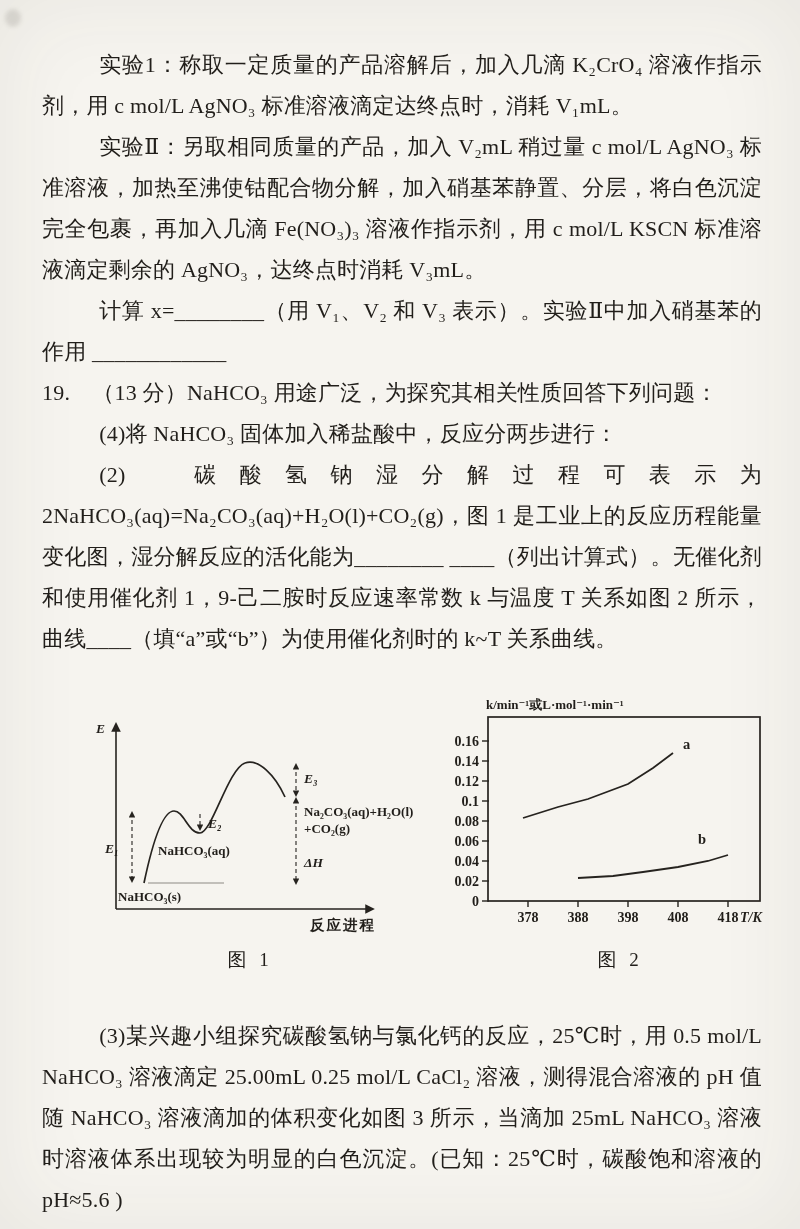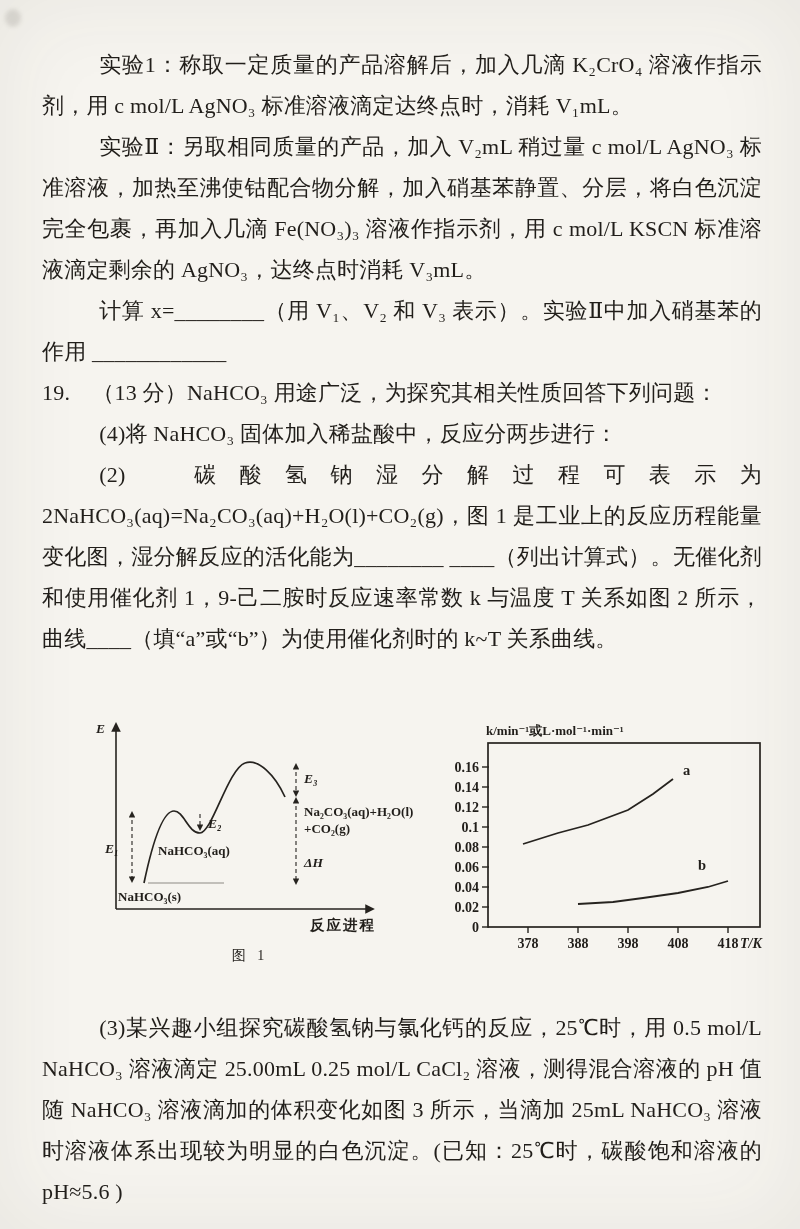--- a/index.html
+++ b/index.html
@@ -29,21 +29,21 @@
   }
   .para.indent { text-indent: 2.6em; }
   .figures {
     display: flex;
     justify-content: space-between;
     align-items: flex-end;
     margin-top: 24px;
     padding: 0 8px 0 20px;
   }
   figure { margin: 12px; text-align: center; }
-  figcaption { font-size: 14px; margin-top: 8px; letter-spacing: 4px; }
+  figcaption { font-size: 19px; margin-top: 8px; letter-spacing: 4px; }
   svg { font-family: "Liberation Serif", "DejaVu Serif", serif; overflow: visible; }
   svg text { fill: #211e1a; }
   .axis, .curve, .box { stroke: #26231f; fill: none; }
   .axis { stroke-width: 1.6; }
   .curve { stroke-width: 1.7; }
   .box { stroke-width: 1.7; }
   .dash { stroke: #26231f; stroke-width: 1.1; stroke-dasharray: 4 3; fill: none; }
   .baseline { stroke: #8d8a84; stroke-width: 1; }
   .flabel { font-size: 13px; font-weight: bold; }
   .elabel { font-size: 13.5px; font-style: italic; font-weight: bold; }
@@ -142,20 +142,21 @@
           <line x1="228" y1="206" x2="228" y2="212" class="tickmark"></line>
           <text x="228" y="227" text-anchor="middle" class="ticklabel">408</text>
           <line x1="278" y1="206" x2="278" y2="212" class="tickmark"></line>
           <text x="278" y="227" text-anchor="middle" class="ticklabel">418</text>
           <text x="290" y="227" class="axisname">T/K</text>
           <polyline points="73.0,123.0 108.0,112.0 138.0,104.0 178.0,89.0 203.0,73.0 223.0,58.0" class="series"></polyline>
           <text x="233" y="54" class="serieslabel">a</text>
           <polyline points="128.0,183.0 163.0,181.0 193.0,177.0 228.0,172.0 258.0,166.0 278.0,160.0" class="series"></polyline>
           <text x="248" y="149" class="serieslabel">b</text>
         </svg>
+      <figcaption>图 2</figcaption>
     </figure>
 
   </div>
 
-  <p class="para indent" style="margin-top:30px;font-family:Liberation Serif, serif;">(3)某兴趣小组探究碳酸氢钠与氯化钙的反应，25℃时，用 0.5 mol/L NaHCO₃ 溶液滴定 25.00mL 0.25 mol/L CaCl₂ 溶液，测得混合溶液的 pH 值随 NaHCO₃ 溶液滴加的体积变化如图 3 所示，当滴加 25mL NaHCO₃ 溶液时溶液体系出现较为明显的白色沉淀。(已知：25℃时，碳酸饱和溶液的 pH≈5.6 )</p>
+  <p class="para indent" style="margin-top:30px;">(3)某兴趣小组探究碳酸氢钠与氯化钙的反应，25℃时，用 0.5 mol/L NaHCO₃ 溶液滴定 25.00mL 0.25 mol/L CaCl₂ 溶液，测得混合溶液的 pH 值随 NaHCO₃ 溶液滴加的体积变化如图 3 所示，当滴加 25mL NaHCO₃ 溶液时溶液体系出现较为明显的白色沉淀。(已知：25℃时，碳酸饱和溶液的 pH≈5.6 )</p>
 
   <div class="footer">化学试题　第 9 页 共 11 页</div>
 </div>
 
 </body></html>

